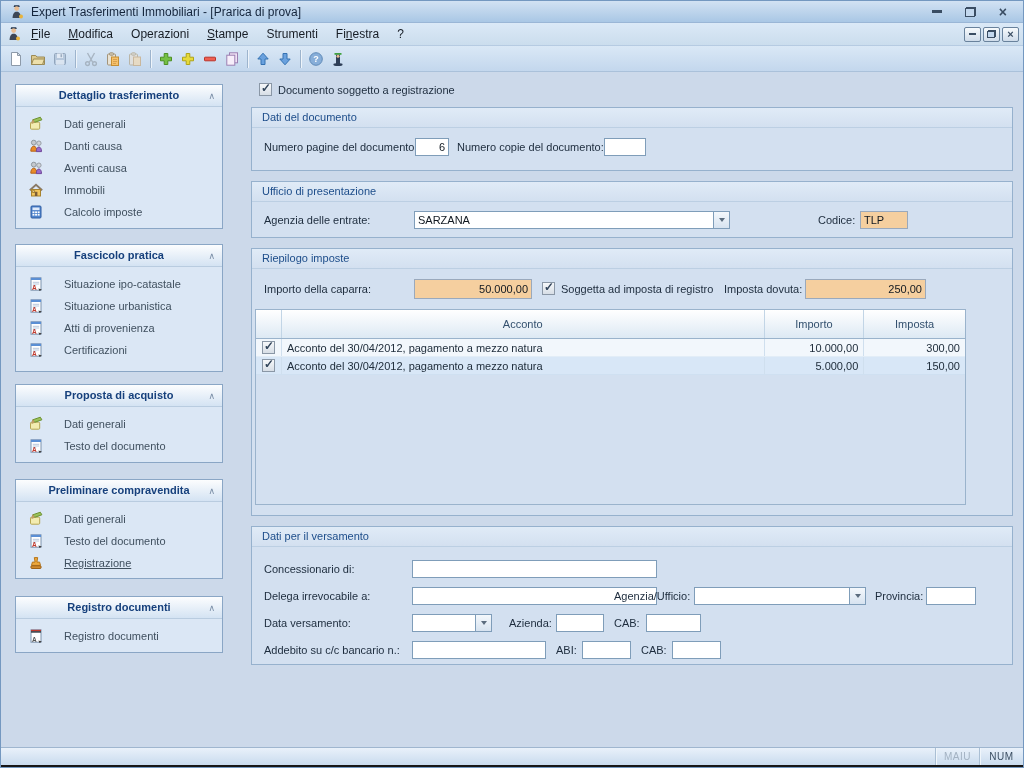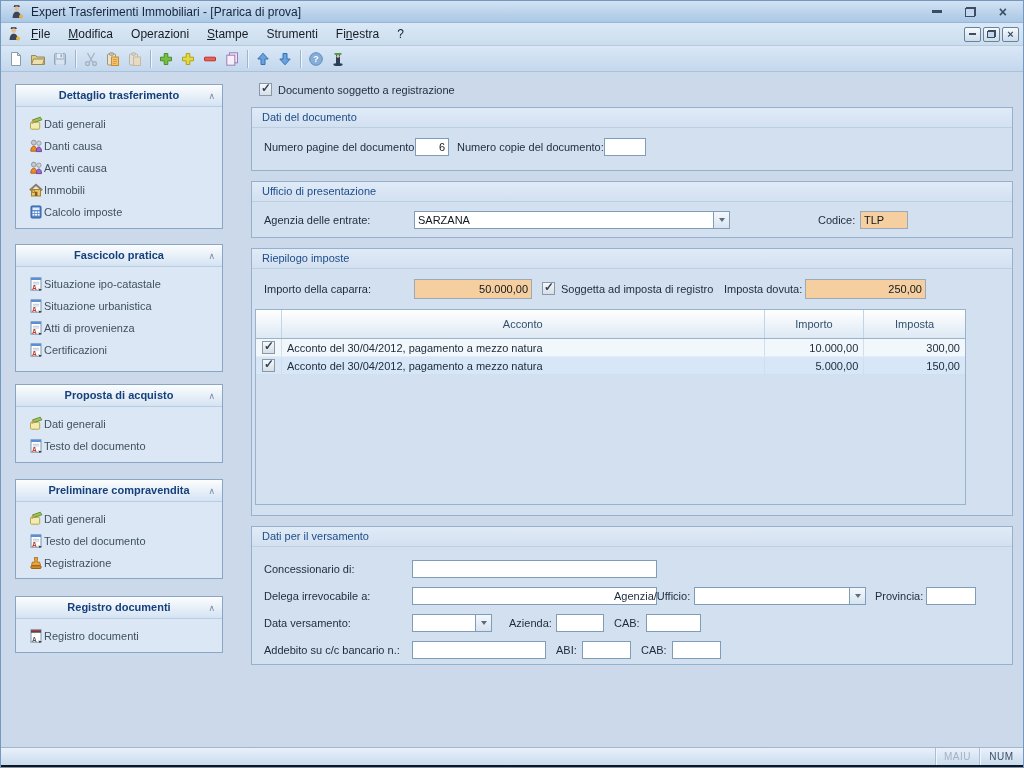--- a/index.html
+++ b/index.html
@@ -42,22 +42,22 @@
 
   
   .workspace{position:relative;height:675px;background:#ccd9ea}
 
   
   .group{position:absolute;left:14px;width:208px;background:#dbe7f5;border:1px solid #8aa6c5}
   .ghead{height:22px;line-height:21px;text-align:center;font-weight:bold;font-size:11px;color:#16407c;
     background:linear-gradient(#fcfdfe,#d4e3f3);border-bottom:1px solid #b9cce0;position:relative;cursor:default}
   .chev{position:absolute;right:7px;top:1px;font-weight:normal;color:#7c90a8;font-size:9px}
   .gitems{padding-top:6px}
-  .sitem{height:22px;display:flex;align-items:center;padding-left:12px;gap:0;font-size:11px;color:#40505f;cursor:default}
-  .sitem.active .slabel{}
+  .sitem{height:22px;display:flex;align-items:center;padding-left:12px;gap:20px;font-size:11px;color:#40505f;cursor:default}
+  .sitem.active .slabel{text-decoration:underline}
 
   
   .panel{position:absolute;left:250px;width:762px;background:#d3e0f0;border:1px solid #96b1cd}
   .phead{height:20px;line-height:19px;padding-left:10px;font-size:11px;color:#1d4d8a;
     border-bottom:1px solid #bccfe3;background:linear-gradient(#e0ebf7,#d3e0f0);cursor:default}
   .lbl{position:absolute;font-size:11px;color:#1c2b3c;line-height:18px;white-space:nowrap}
   .fld{position:absolute;height:18px;background:#fff;border:1px solid #7f9db9;font-size:11px;line-height:16px;padding:0 3px;color:#101820}
   .fld.num{text-align:right}
   .orange{background:#f5cf9f;border-color:#9aa9bc}
   .orange.rt{text-align:right;height:20px;line-height:18px}

